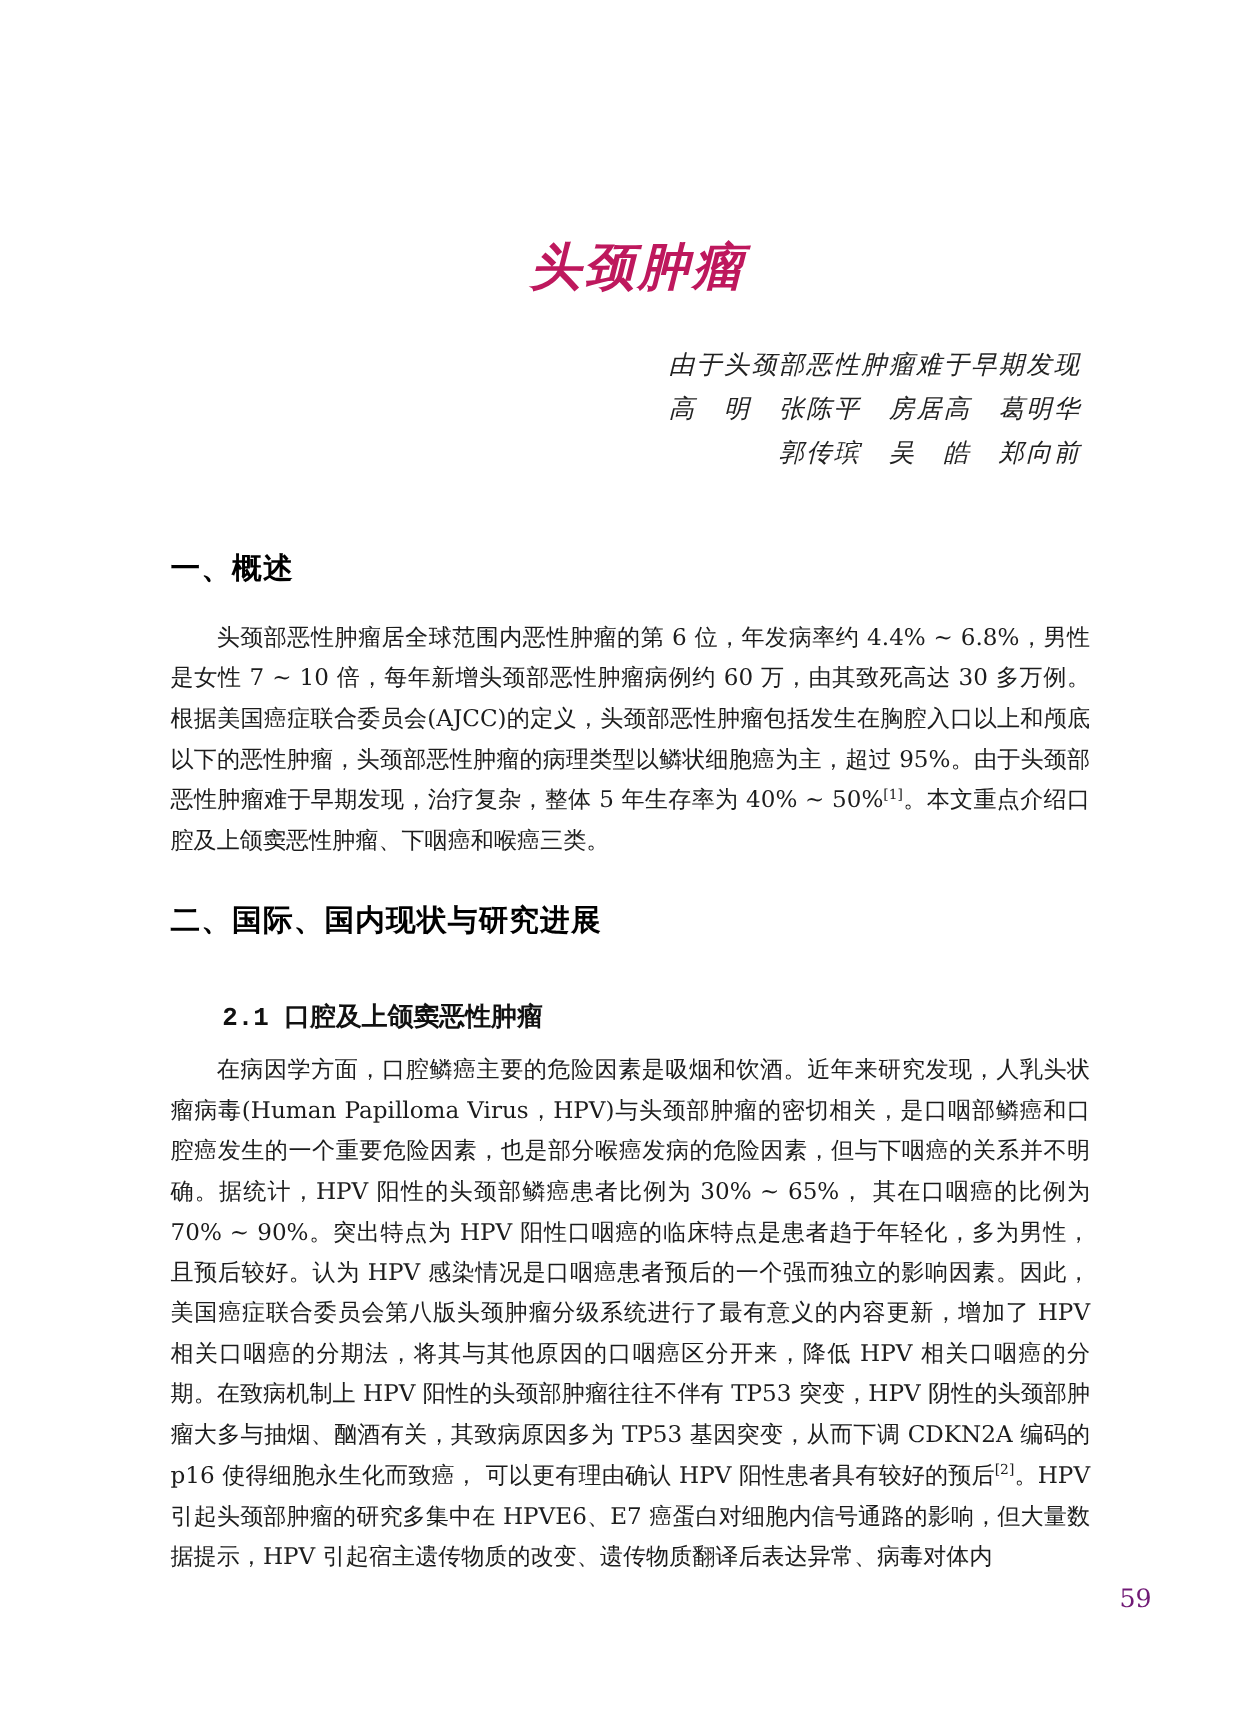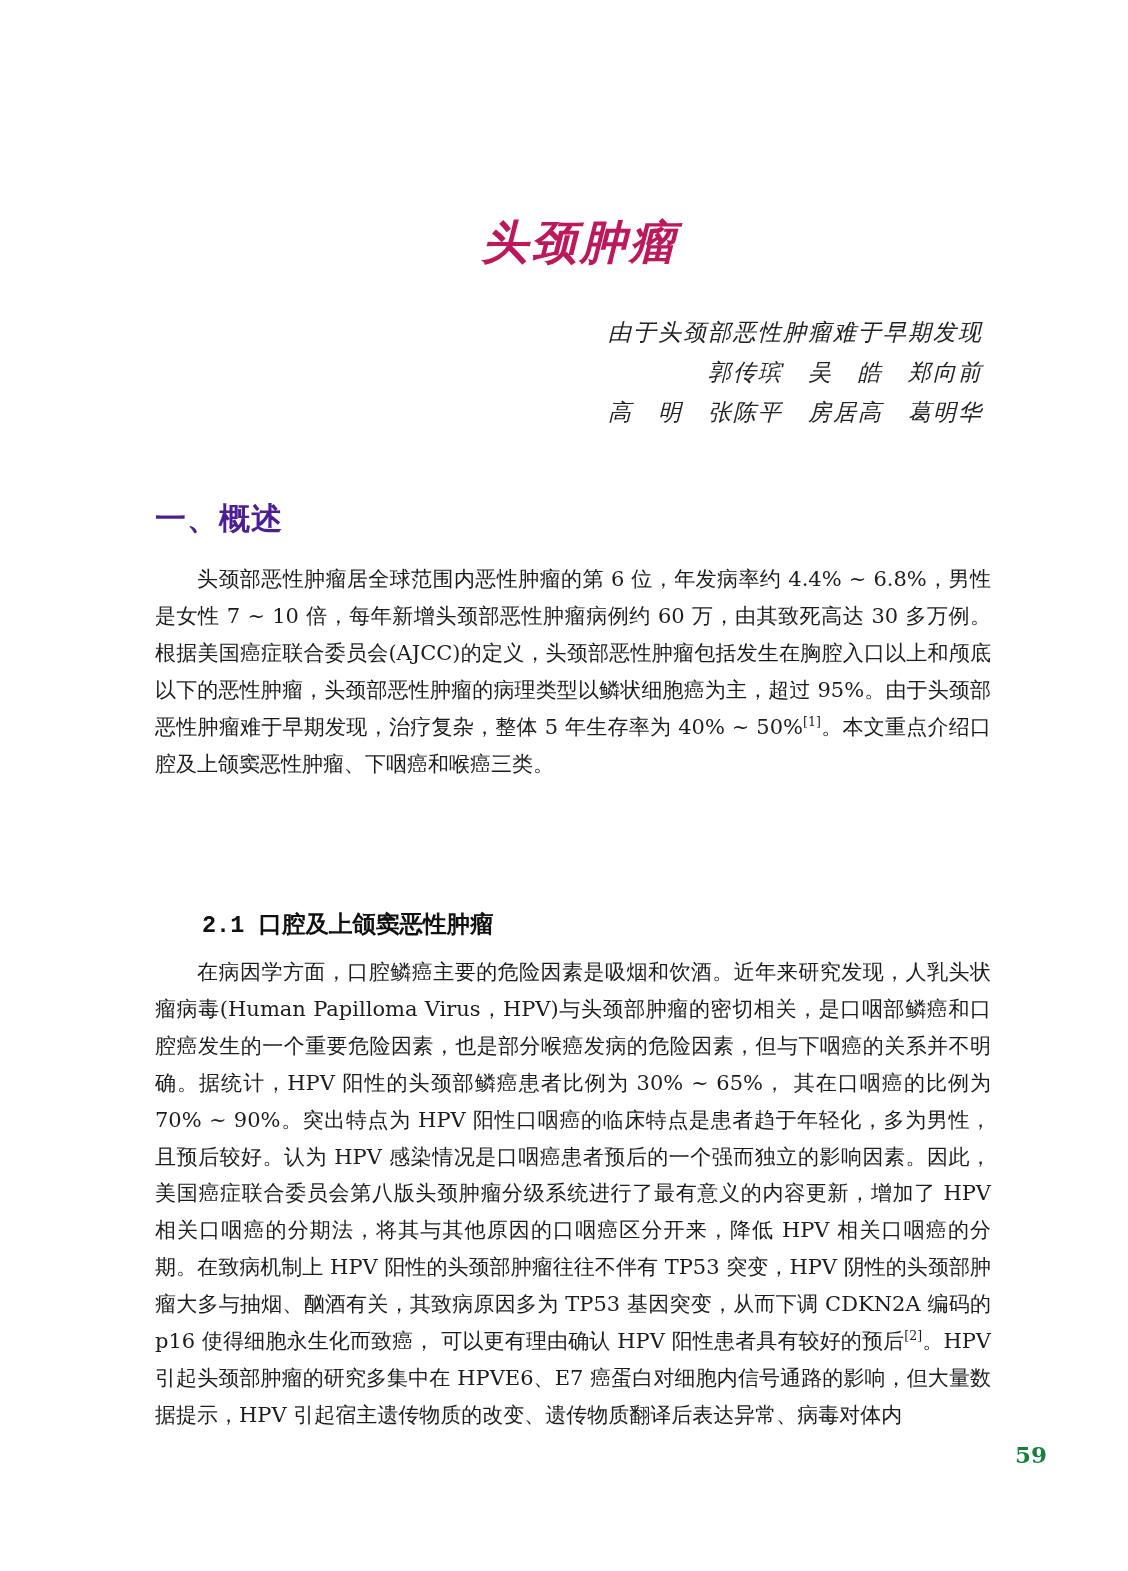--- a/index.html
+++ b/index.html
@@ -37,23 +37,23 @@
     font-style: italic;
     letter-spacing: 2px;
     color: #222222;
   }
   .heading {
     position: absolute;
     left: 155px;
     margin: 0;
     font-family: "DejaVu Sans", "Liberation Sans", sans-serif;
     font-weight: 700;
-    font-size: 31px;
+    font-size: 27px;
     letter-spacing: 1px;
-    color: #4c1d95;
+    color: #000000;
   }
   .heading-overview { top: 498px; }
   .heading-progress { top: 818px; }
   .subheading {
     position: absolute;
     top: 908px;
     left: 155px;
     margin: 0;
     padding-left: 47px;
     font-size: 23.5px;
@@ -78,41 +78,41 @@
   .ref {
     font-size: 60%;
     line-height: 0;
     vertical-align: super;
   }
   .page-number {
     position: absolute;
     top: 1441px;
     right: 81px;
     font-size: 23px;
-    color: #15803d;
-    font-weight: bold;
+    color: #701a75;
   }
 </style>
 </head>
 <body>
 
 <div class="page">
 
   <h1 class="title">头颈肿瘤</h1>
 
   <div class="authors">
     <div class="author-line">由于头颈部恶性肿瘤难于早期发现</div>
+    <div class="author-line">高　明　张陈平　房居高　葛明华</div>
     <div class="author-line">郭传瑸　吴　皓　郑向前</div>
-    <div class="author-line">高　明　张陈平　房居高　葛明华</div>
   </div>
 
   <h2 class="heading heading-overview">一、概述</h2>
 
   <p class="body-text para-overview"><span>头颈部恶性肿瘤居全球范围内恶性肿瘤的第 6 位，年发病率约 4.4% ~ 6.8%，男性是女性 7 ~ 10 倍，每年新增头颈部恶性肿瘤病例约 60 万，由其致死高达 30 多万例。根据美国癌症联合委员会(AJCC)的定义，头颈部恶性肿瘤包括发生在胸腔入口以上和颅底以下的恶性肿瘤，头颈部恶性肿瘤的病理类型以鳞状细胞癌为主，超过 95%。由于头颈部恶性肿瘤难于早期发现，治疗复杂，整体 5 年生存率为 40% ~ 50%</span><sup class="ref">[1]</sup><span>。本文重点介绍口腔及上颌窦恶性肿瘤、下咽癌和喉癌三类。</span></p>
 
+  <h2 class="heading heading-progress">二、国际、国内现状与研究进展</h2>
 
   <h3 class="subheading">2.1 口腔及上颌窦恶性肿瘤</h3>
 
   <p class="body-text para-progress"><span>在病因学方面，口腔鳞癌主要的危险因素是吸烟和饮酒。近年来研究发现，人乳头状瘤病毒(Human Papilloma Virus，HPV)与头颈部肿瘤的密切相关，是口咽部鳞癌和口腔癌发生的一个重要危险因素，也是部分喉癌发病的危险因素，但与下咽癌的关系并不明确。据统计，HPV 阳性的头颈部鳞癌患者比例为 30% ~ 65%， 其在口咽癌的比例为 70% ~ 90%。突出特点为 HPV 阳性口咽癌的临床特点是患者趋于年轻化，多为男性，且预后较好。认为 HPV 感染情况是口咽癌患者预后的一个强而独立的影响因素。因此，美国癌症联合委员会第八版头颈肿瘤分级系统进行了最有意义的内容更新，增加了 HPV 相关口咽癌的分期法，将其与其他原因的口咽癌区分开来，降低 HPV 相关口咽癌的分期。在致病机制上 HPV 阳性的头颈部肿瘤往往不伴有 TP53 突变，HPV 阴性的头颈部肿瘤大多与抽烟、酗酒有关，其致病原因多为 TP53 基因突变，从而下调 CDKN2A 编码的 p16 使得细胞永生化而致癌， 可以更有理由确认 HPV 阳性患者具有较好的预后</span><sup class="ref">[2]</sup><span>。HPV 引起头颈部肿瘤的研究多集中在 HPVE6、E7 癌蛋白对细胞内信号通路的影响，但大量数据提示，HPV 引起宿主遗传物质的改变、遗传物质翻译后表达异常、病毒对体内</span></p>
 
   <div class="page-number">59</div>
 
 </div>
 
 </body></html>

